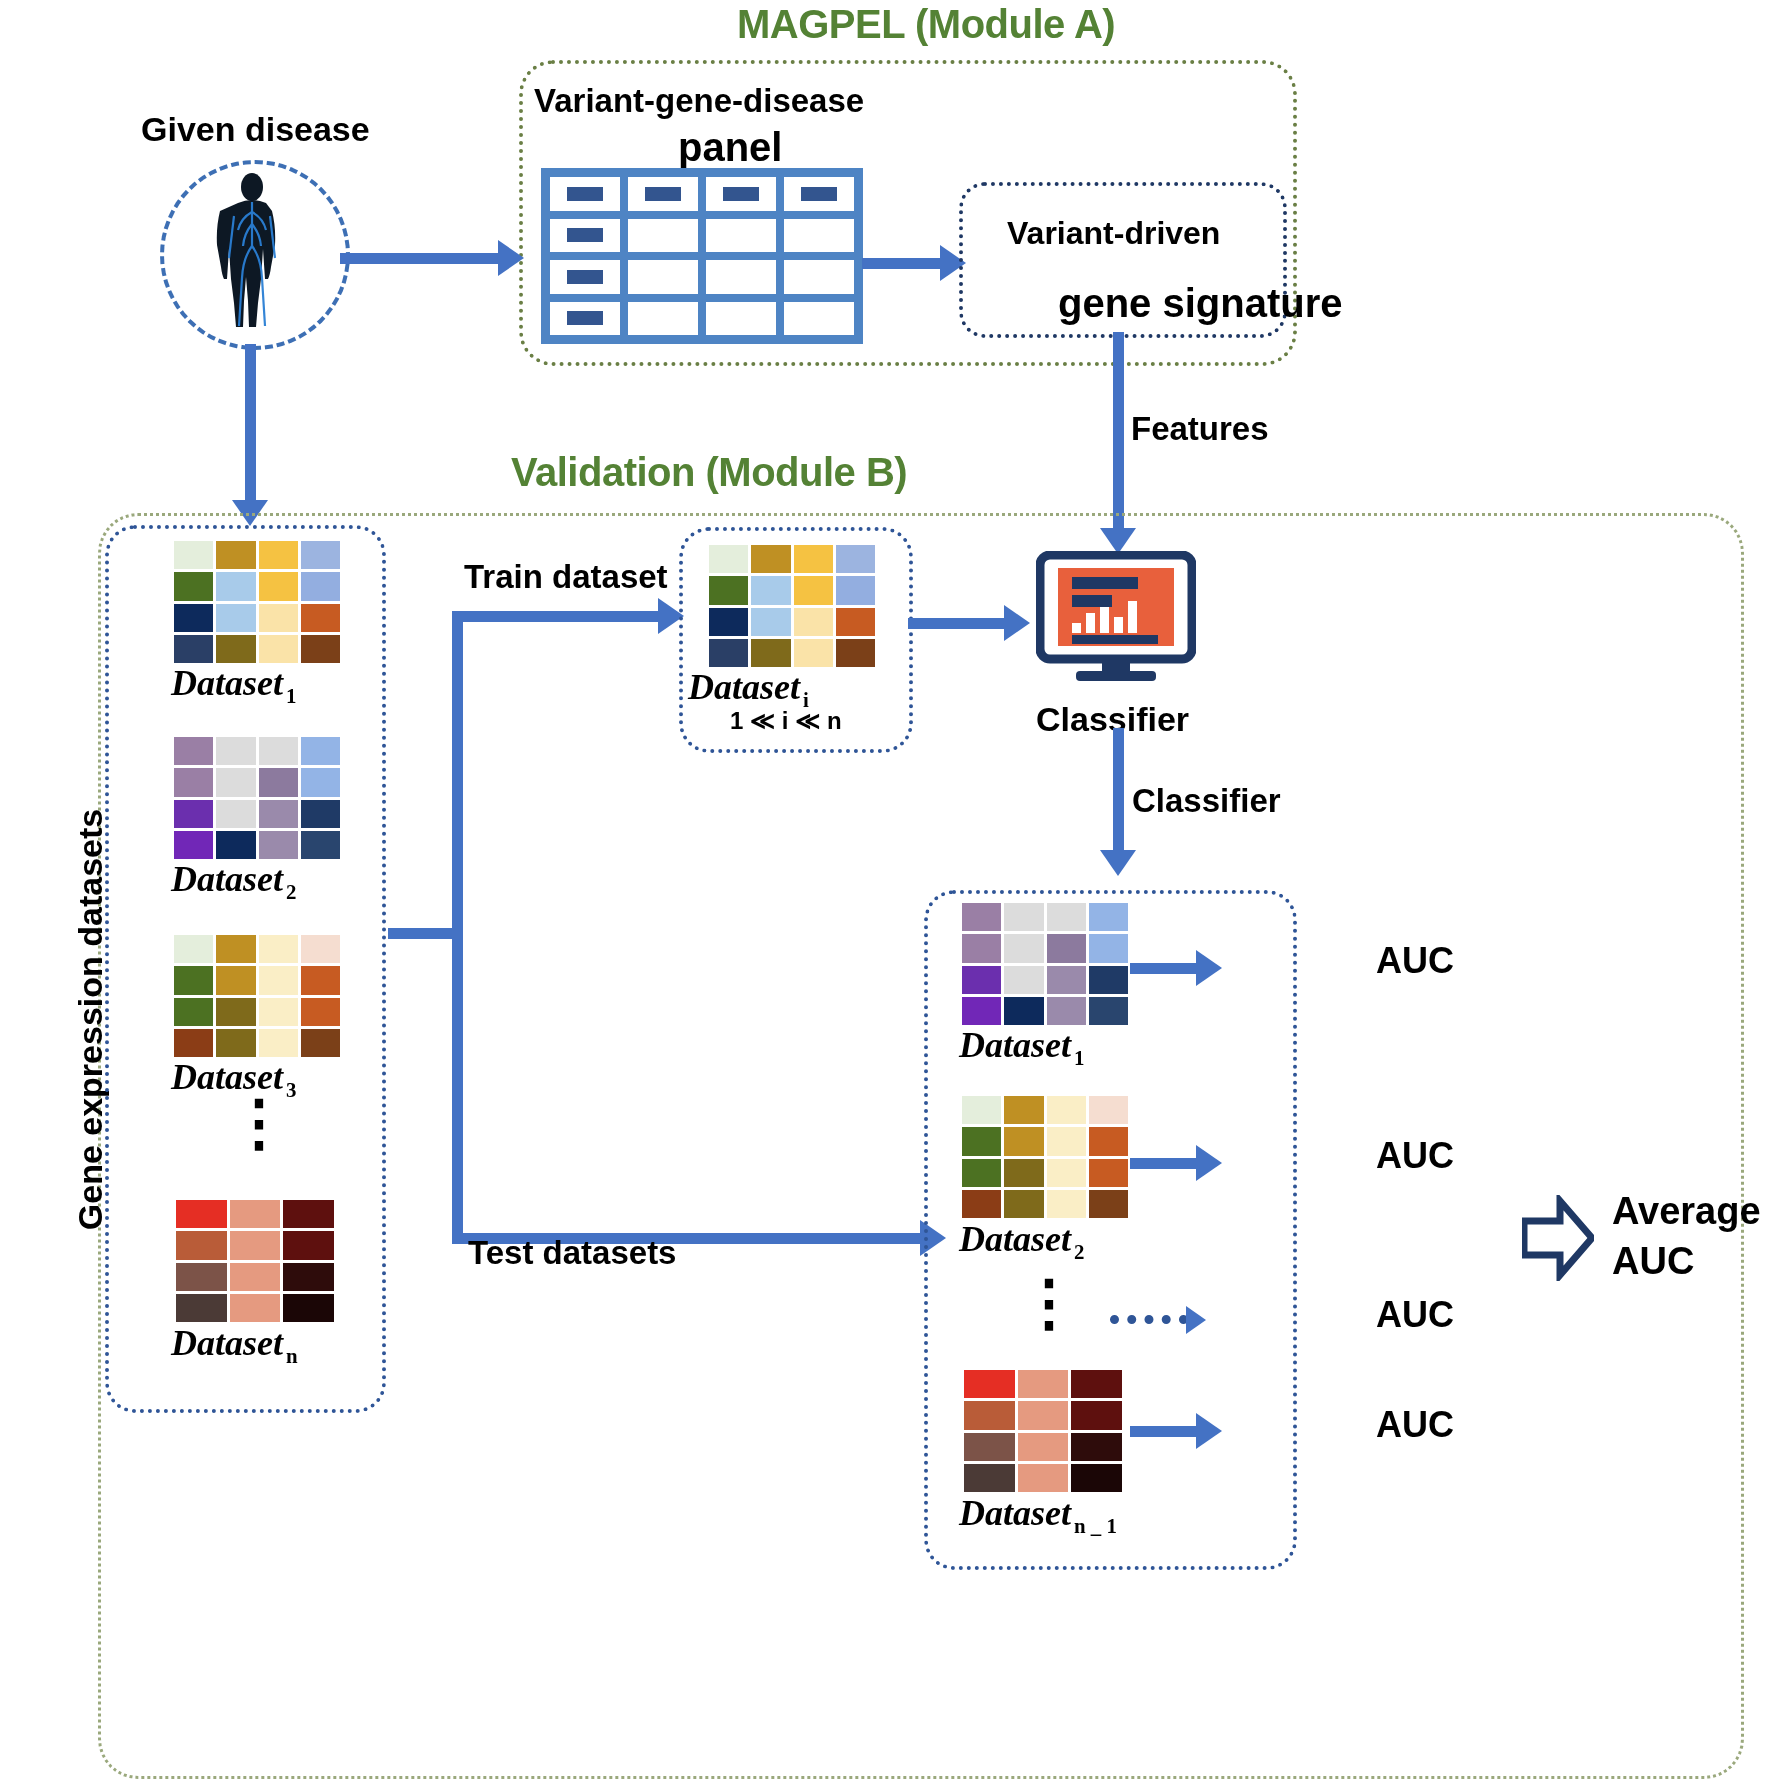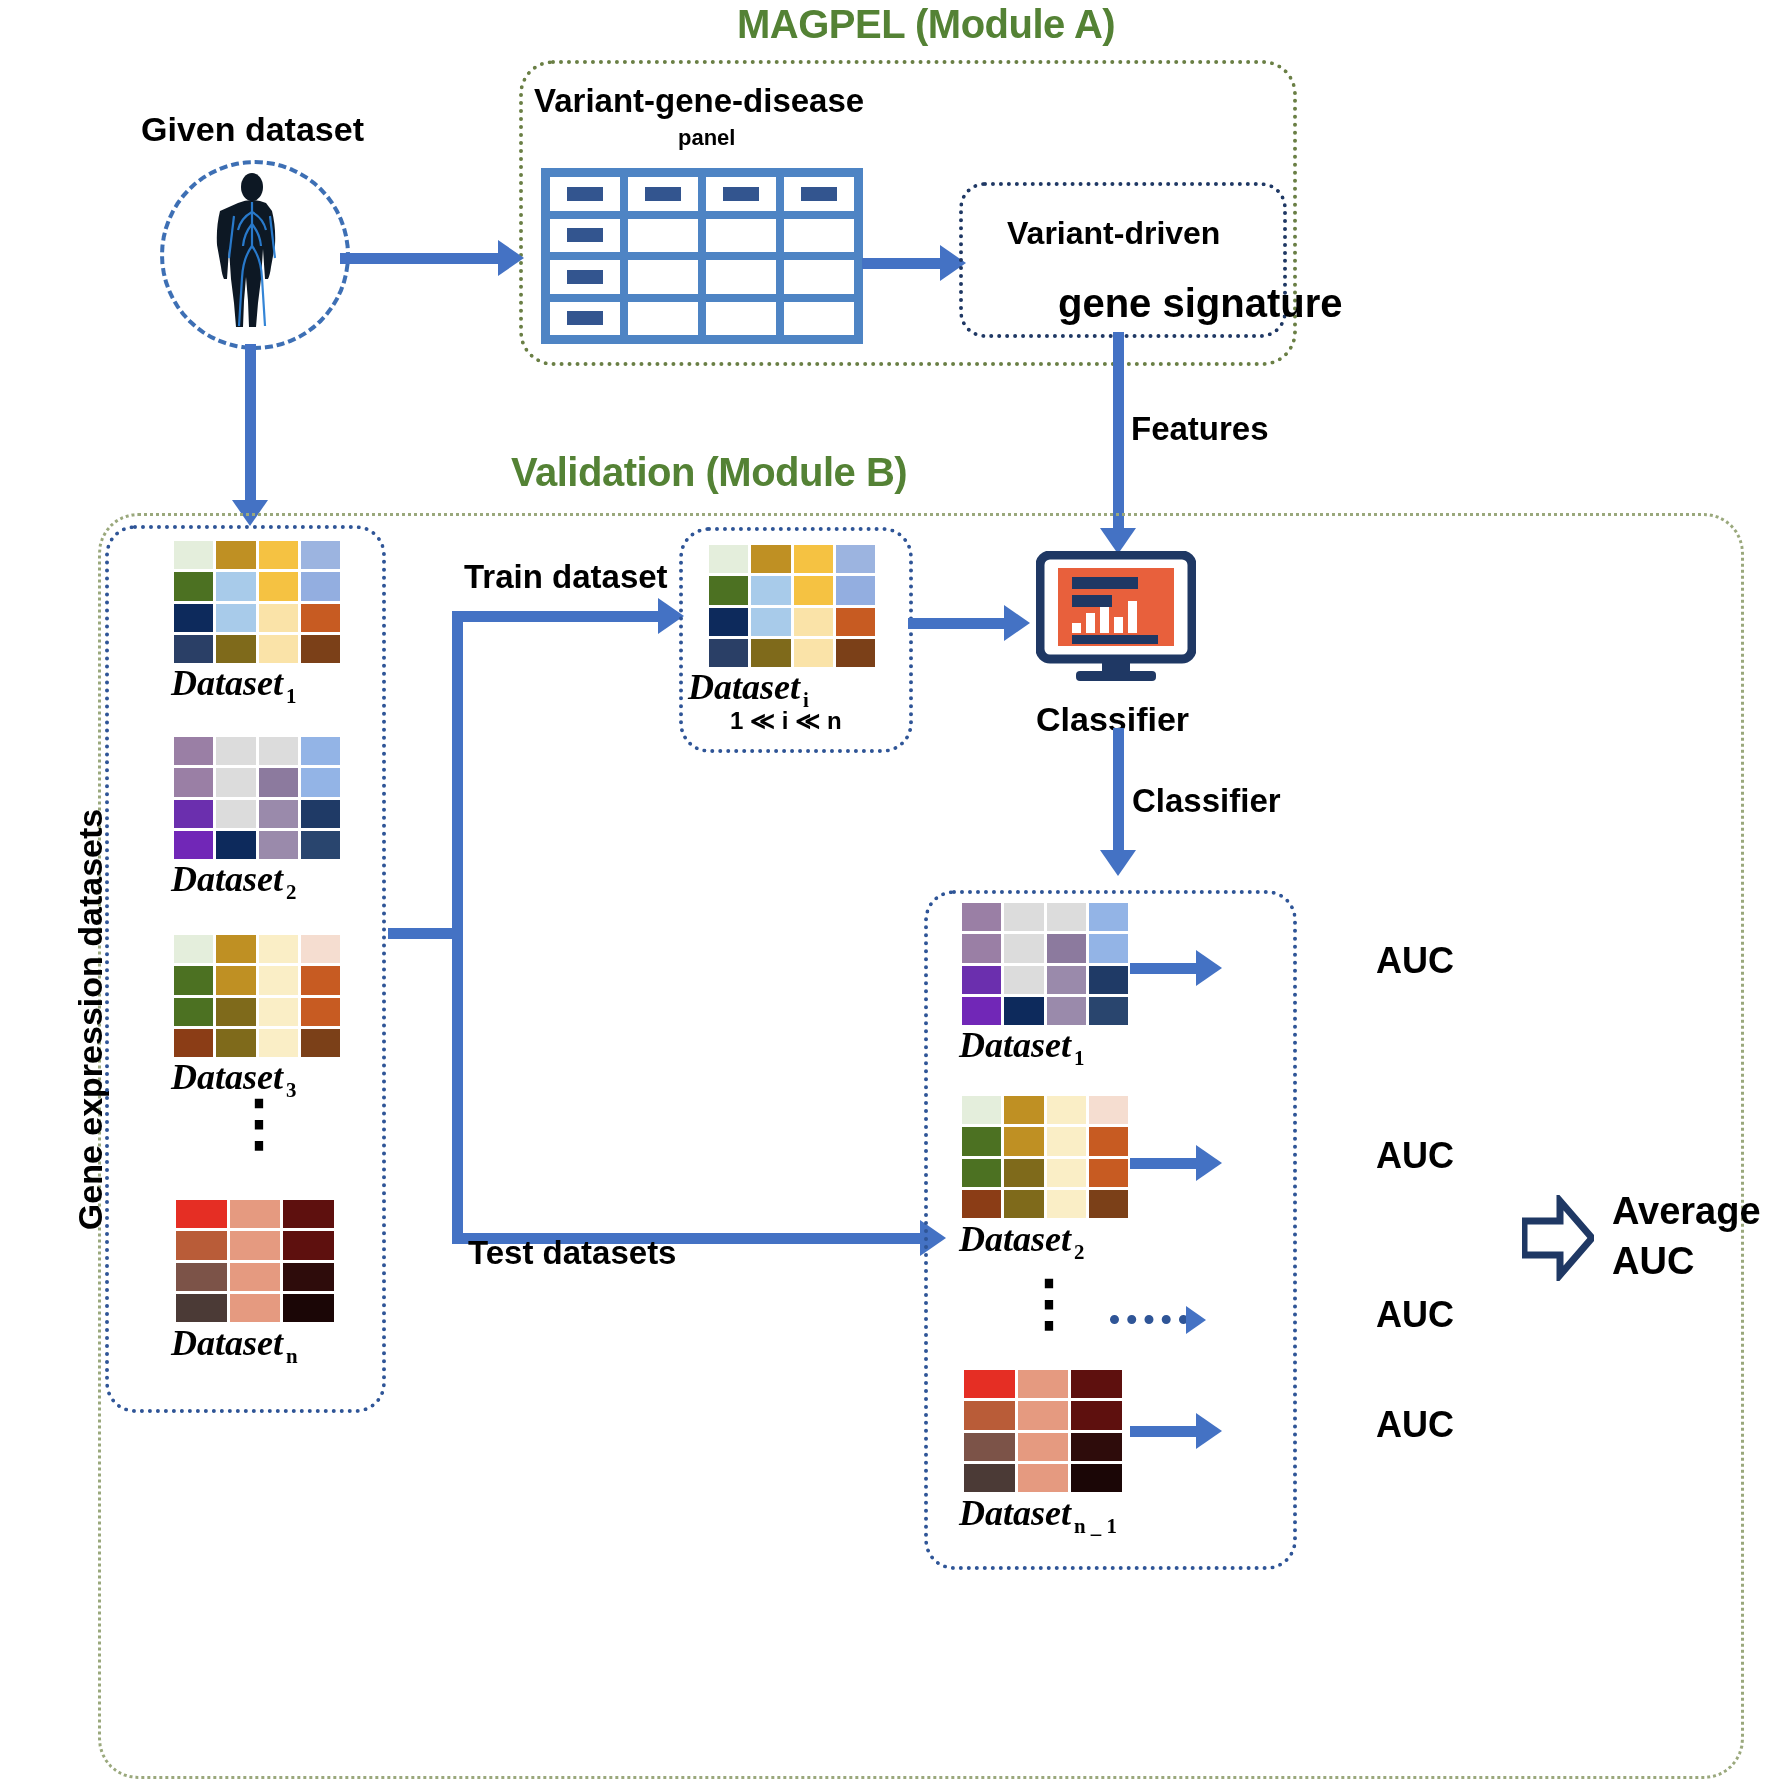--- a/index.html
+++ b/index.html
@@ -38,21 +38,21 @@
   .monitor{position:absolute;}
   .dotarrow{position:absolute;border-top:9px dotted #2f5597;}
 </style>
 </head>
 <body>
 
 <div class="abs ttl" style="left:737px;top:2px;">MAGPEL (Module A)</div>
 
 <div class="abs panelA" style="left:519px;top:60px;width:770px;height:298px;"></div>
 
-<div class="abs blk" style="left:141px;top:110px;font-size:34px;">Given dataset</div>
+<div class="abs blk" style="left:141px;top:110px;font-size:34px;">Given disease</div>
 
 <div class="abs circ-dash" style="left:160px;top:160px;width:182px;height:182px;"></div>
 
 <svg class="abs" style="left:216px;top:172px;" width="72" height="160" viewBox="0 0 72 160">
   <g fill="#0d1824">
     <ellipse cx="36" cy="15" rx="11" ry="14"></ellipse>
     <path d="M22 31 q14 -6 28 0 l6 8 q4 16 3 34 l-4 22 q-1 8 -3 12 l-3 0 l-2 -30
              l-2 30 l-3 24 l-2 24 l-7 0 l-1 -26 l-2 -24 l-2 24 l-1 26 l-7 0 l-2 -24
              l-3 -24 l-2 -30 l-2 30 l-3 0 q-2 -4 -3 -12 l-4 -22 q-1 -18 3 -34 z"></path>
   </g>
@@ -66,21 +66,21 @@
     <path d="M36 74 q9 12 10 32 l3 48"></path>
     <path d="M18 44 L13 86"></path>
     <path d="M54 44 L59 86"></path>
   </g>
 </svg>
 
 <div class="ar-h" style="left:340px;top:253px;width:160px;"></div>
 <div class="head-r" style="left:498px;top:240px;"></div>
 
 <div class="abs blk" style="left:534px;top:82px;font-size:33px;">Variant-gene-disease</div>
-<div class="abs blk" style="left:678px;top:125px;font-size:22px;">panel</div>
+<div class="abs blk" style="left:678px;top:125px;font-size:40px;">panel</div>
 
 <div class="tbl" style="left:541px;top:168px;width:312px;height:166px;
             grid-template-columns:repeat(4,1fr);grid-template-rows:repeat(4,1fr);">
   <div class="cell">
       <div class="chip"></div>
     </div>
   <div class="cell">
       <div class="chip"></div>
     </div>
   <div class="cell">

